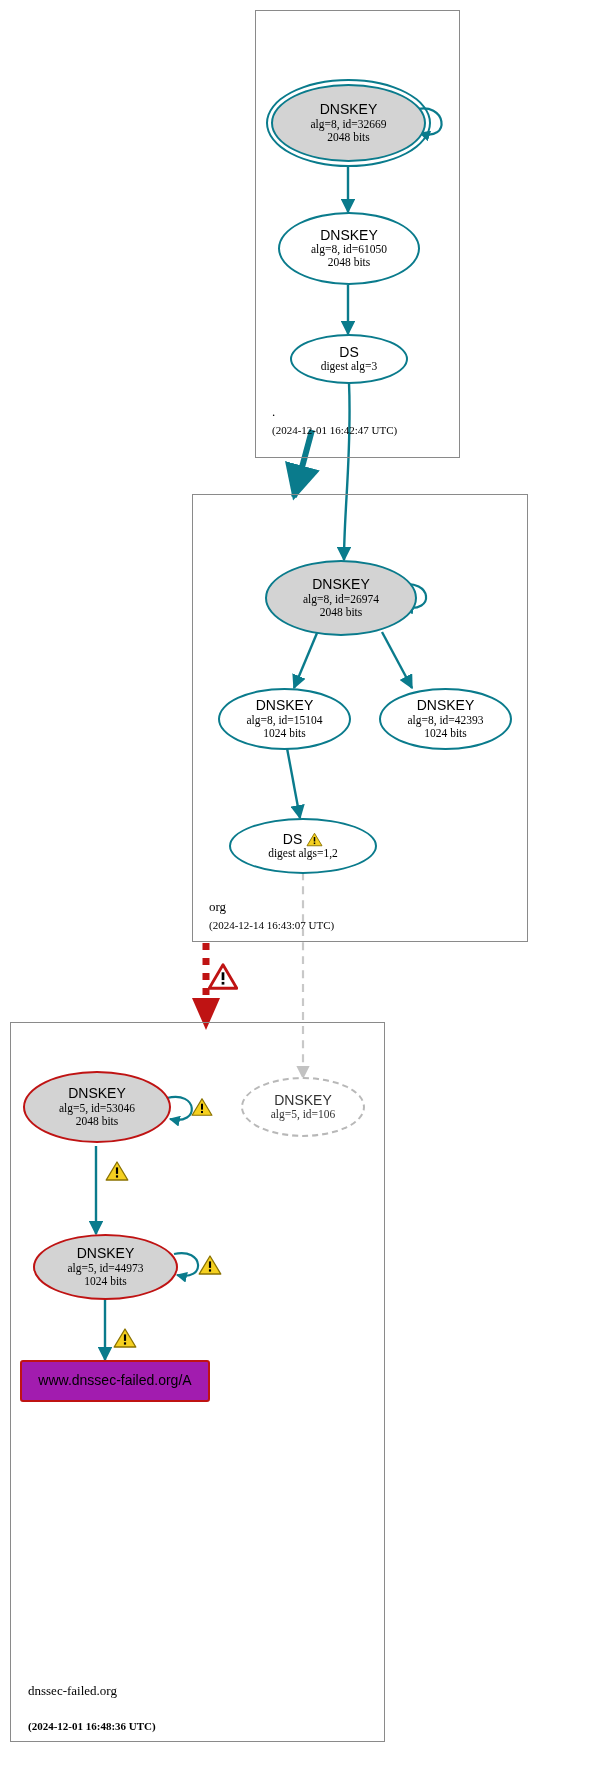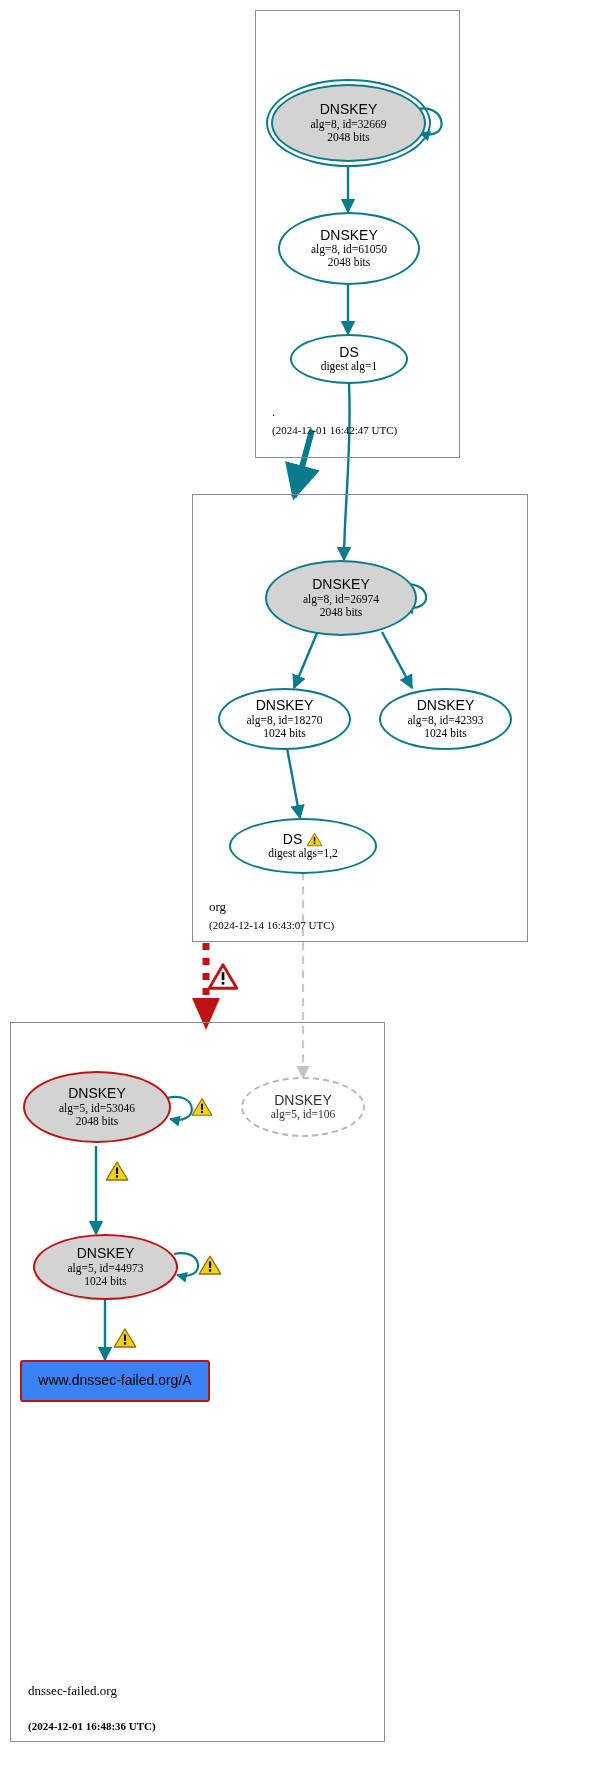--- a/index.html
+++ b/index.html
@@ -81,21 +81,21 @@
     background: transparent;
     box-sizing: border-box;
   }
   
   .bad {
     border: 2.5px solid #bf1313;
     background: #d3d3d3;
   }
   .bad-rect {
     border: 2.5px solid #bf1313;
-    background: #3b82f6;
+    background: #a21caf;
     border-radius: 3px;
   }
   
   .ghost {
     border: 2px dashed #b8b8b8;
     background: #ffffff;
     color: #333333;
   }
   .warn {
     position: absolute;
@@ -173,37 +173,37 @@
   </div>
 
   <div class="node ellipse sec" style="left:278px; top:212px; width:142px; height:73px;">
     <div class="n-title">DNSKEY</div>
     <div class="n-sub">alg=8, id=61050</div>
     <div class="n-sub">2048 bits</div>
   </div>
 
   <div class="node ellipse sec" style="left:290px; top:334px; width:118px; height:50px;">
     <div class="n-title">DS</div>
-    <div class="n-sub">digest alg=1</div>
+    <div class="n-sub">digest alg=3</div>
   </div>
 
   <div class="zone-box" style="left:192px; top:494px; width:336px; height:448px;"></div>
 
   <div class="zone-label zone-name" style="left:209px; top:899px;">org</div>
   <div class="zone-label zone-time" style="left:209px; top:919px;">(2024-12-14 16:43:07 UTC)</div>
 
   <div class="node ellipse sec-ksk" style="left:265px; top:560px; width:152px; height:76px;">
     <div class="n-title">DNSKEY</div>
     <div class="n-sub">alg=8, id=26974</div>
     <div class="n-sub">2048 bits</div>
   </div>
 
   <div class="node ellipse sec" style="left:218px; top:688px; width:133px; height:62px;">
     <div class="n-title">DNSKEY</div>
-    <div class="n-sub">alg=8, id=18270</div>
+    <div class="n-sub">alg=8, id=15104</div>
     <div class="n-sub">1024 bits</div>
   </div>
 
   <div class="node ellipse sec" style="left:379px; top:688px; width:133px; height:62px;">
     <div class="n-title">DNSKEY</div>
     <div class="n-sub">alg=8, id=42393</div>
     <div class="n-sub">1024 bits</div>
   </div>
 
   <div class="node ellipse sec" style="left:229px; top:818px; width:148px; height:56px;">

